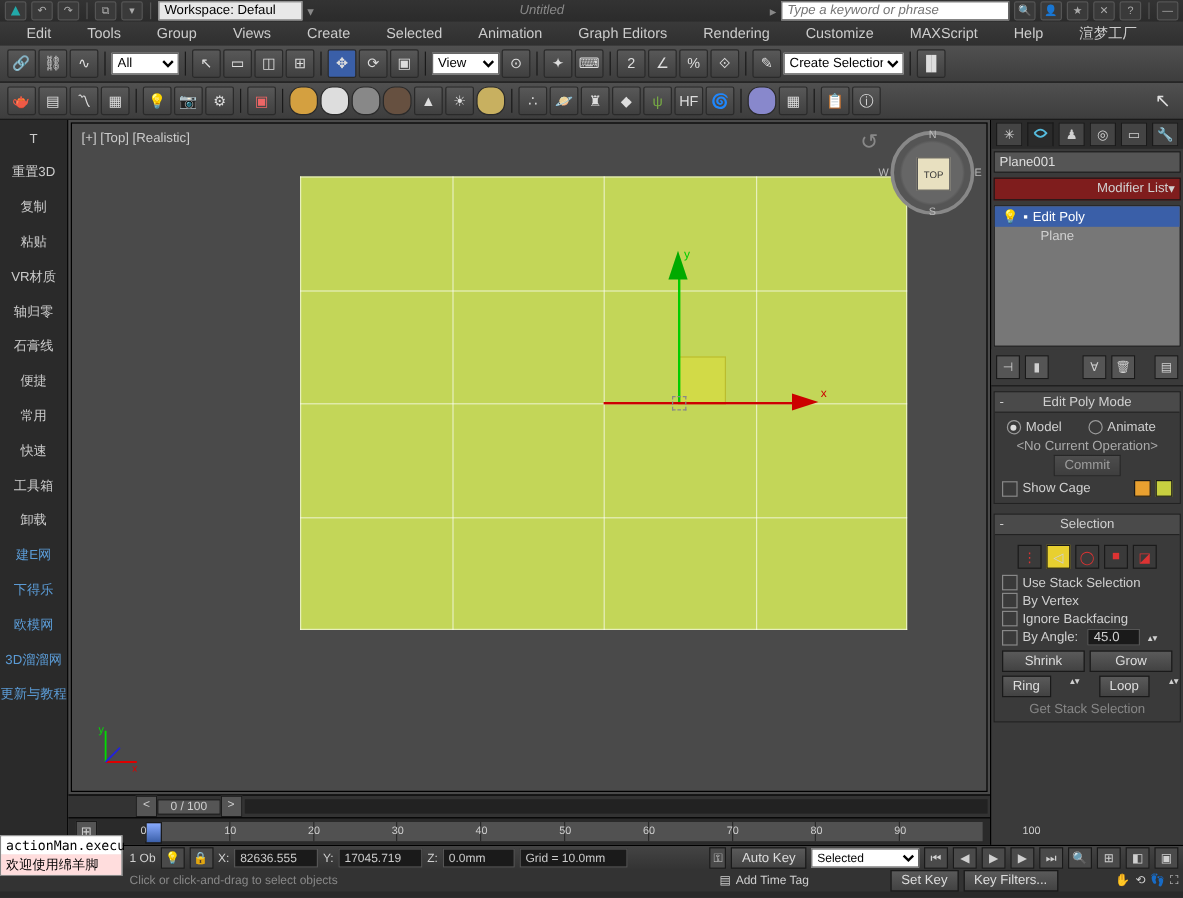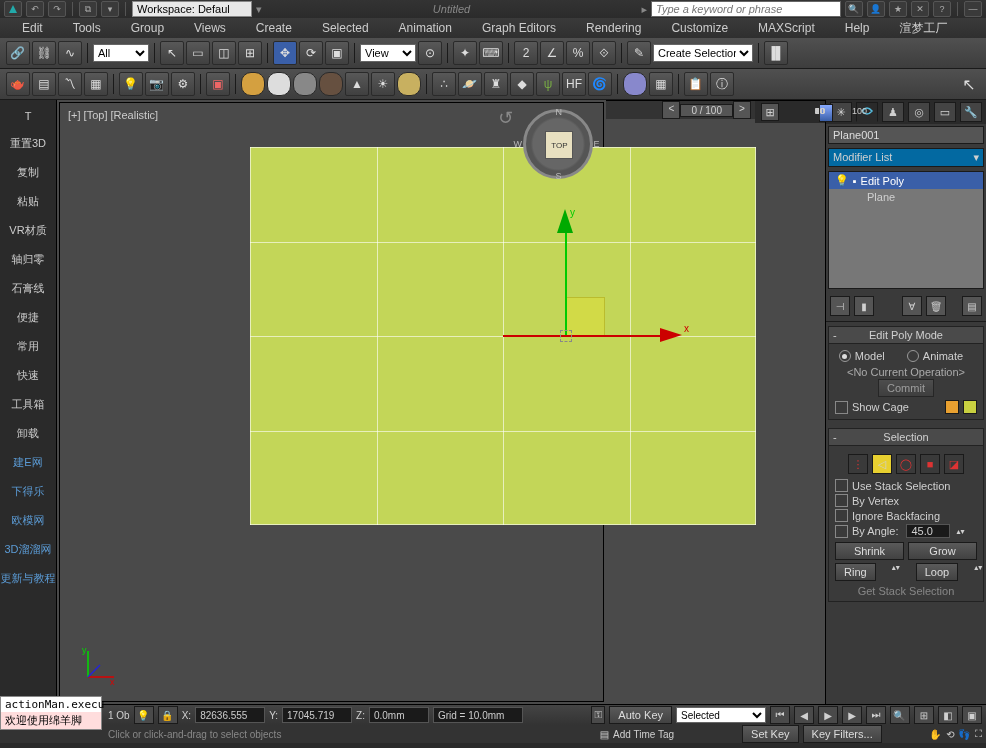--- a/index.html
+++ b/index.html
@@ -13,21 +13,21 @@
   .menubar{height:20px;background:linear-gradient(#3a3a3a,#2f2f2f);display:flex;align-items:center;padding:0 8px;gap:2px}
   .menubar .menu{padding:2px 14px;color:#ccc;font-size:12px;cursor:default}
   .toolbar{height:26px;background:linear-gradient(#505050,#3d3d3d);border-bottom:1px solid #1a1a1a;display:flex;align-items:center;padding:2px 6px;gap:2px}
   .toolbar .tbtn{width:22px;height:22px;border:1px solid #2a2a2a;background:linear-gradient(#585858,#404040);border-radius:2px;display:flex;align-items:center;justify-content:center;font-size:12px;color:#ddd}
   .toolbar .sep{width:1px;height:20px;background:#1a1a1a;margin:0 3px}
   .toolbar select, .toolbar input{background:#fff;border:1px solid #666;font-size:11px;height:18px}
   .mainrow{display:flex;height:604px}
   .leftpanel{width:56px;background:#2a2a2a;border-right:1px solid #000;display:flex;flex-direction:column;align-items:center;padding-top:4px;gap:2px}
   .leftpanel .lp{color:#ccc;font-size:11px;padding:6px 0;text-align:center;width:100%;cursor:default}
   .leftpanel .lp.blue{color:#5b9bd5}
-  .viewport-wrap{flex:1;position:relative;background:#4a4a4a;display:flex;}
+  .viewport-wrap{flex:1;position:relative;background:#4a4a4a;display:flex;flex-direction:column}
   .viewport{flex:1;position:relative;background:#4a4a4a;border:1px solid #000;margin:2px}
   .vp-label{position:absolute;top:6px;left:8px;color:#ccc;font-size:11px}
   .vp-grid{position:absolute;top:44px;left:190px;width:506px;height:378px;background:#c3d658}
   .vp-grid .hl{position:absolute;left:0;right:0;height:1px;background:rgba(255,255,255,0.6)}
   .vp-grid .vl{position:absolute;top:0;bottom:0;width:1px;background:rgba(255,255,255,0.6)}
   .gizmo-sq{position:absolute;width:38px;height:38px;background:rgba(220,220,60,0.6);border:1px solid rgba(180,180,40,0.8)}
   .axis-y{position:absolute;width:2px;background:#0c0}
   .axis-y-arrow{position:absolute;width:0;height:0;border-left:8px solid transparent;border-right:8px solid transparent;border-bottom:24px solid #0a0}
   .axis-x{position:absolute;height:2px;background:#c00}
   .axis-x-arrow{position:absolute;width:0;height:0;border-top:7px solid transparent;border-bottom:7px solid transparent;border-left:22px solid #c00}
@@ -35,21 +35,21 @@
   .viewcube{position:absolute;top:6px;right:10px;width:70px;height:70px}
   .viewcube .ring{position:absolute;inset:0;border:3px solid #888;border-radius:50%;background:radial-gradient(circle,#666 55%,#555 60%)}
   .viewcube .face{position:absolute;top:22px;left:22px;width:26px;height:26px;background:#e8e0c0;border:1px solid #555;font-size:8px;color:#333;display:flex;align-items:center;justify-content:center}
   .viewcube .card{position:absolute;font-size:9px;color:#bbb}
   .corner-axes{position:absolute;bottom:16px;left:20px;width:40px;height:40px}
   .right-panel{width:160px;background:#3a3a3a;border-left:1px solid #000;display:flex;flex-direction:column}
   .rp-tabs{height:24px;background:#2a2a2a;display:flex;align-items:center;padding:0 4px;gap:4px}
   .rp-tabs .tab{width:20px;height:18px;background:#444;border:1px solid #1a1a1a;display:flex;align-items:center;justify-content:center;font-size:11px}
   .rp-tabs .tab.active{background:#2a2a2a;border-bottom-color:#2a2a2a}
   .rp-name{background:#555;border:1px solid #1a1a1a;margin:2px;padding:2px 4px;color:#ddd;font-size:11px}
-  .rp-dd{background:#0369a1;border:1px solid #1a1a1a;margin:2px;padding:2px 4px;font-size:11px;display:flex;justify-content:space-between}
+  .rp-dd{background:#7f1d1d;border:1px solid #1a1a1a;margin:2px;padding:2px 4px;font-size:11px;display:flex;justify-content:flex-end}
   .rp-stack{background:#777;margin:2px;height:116px;border:1px solid #1a1a1a;font-size:11px}
   .rp-stack .row{padding:2px 6px;display:flex;align-items:center;gap:4px}
   .rp-stack .row.sel{background:#3a5fa8;color:#fff}
   .rp-btns{display:flex;gap:4px;padding:2px 4px;align-items:center;height:26px;background:#3a3a3a;border-bottom:1px solid #1a1a1a}
   .rp-btns .b{width:18px;height:18px;background:#555;border:1px solid #1a1a1a;display:flex;align-items:center;justify-content:center;font-size:10px}
   .rp-roll{margin:4px 2px;border:1px solid #222}
   .rp-roll .hdr{background:#4a4a4a;padding:2px 6px;font-size:11px;text-align:center;position:relative;border-bottom:1px solid #222}
   .rp-roll .hdr .minus{position:absolute;left:4px;top:2px}
   .rp-roll .body{background:#3a3a3a;padding:4px 6px;font-size:11px}
   .radio{display:inline-flex;align-items:center;gap:4px;margin-right:10px}

